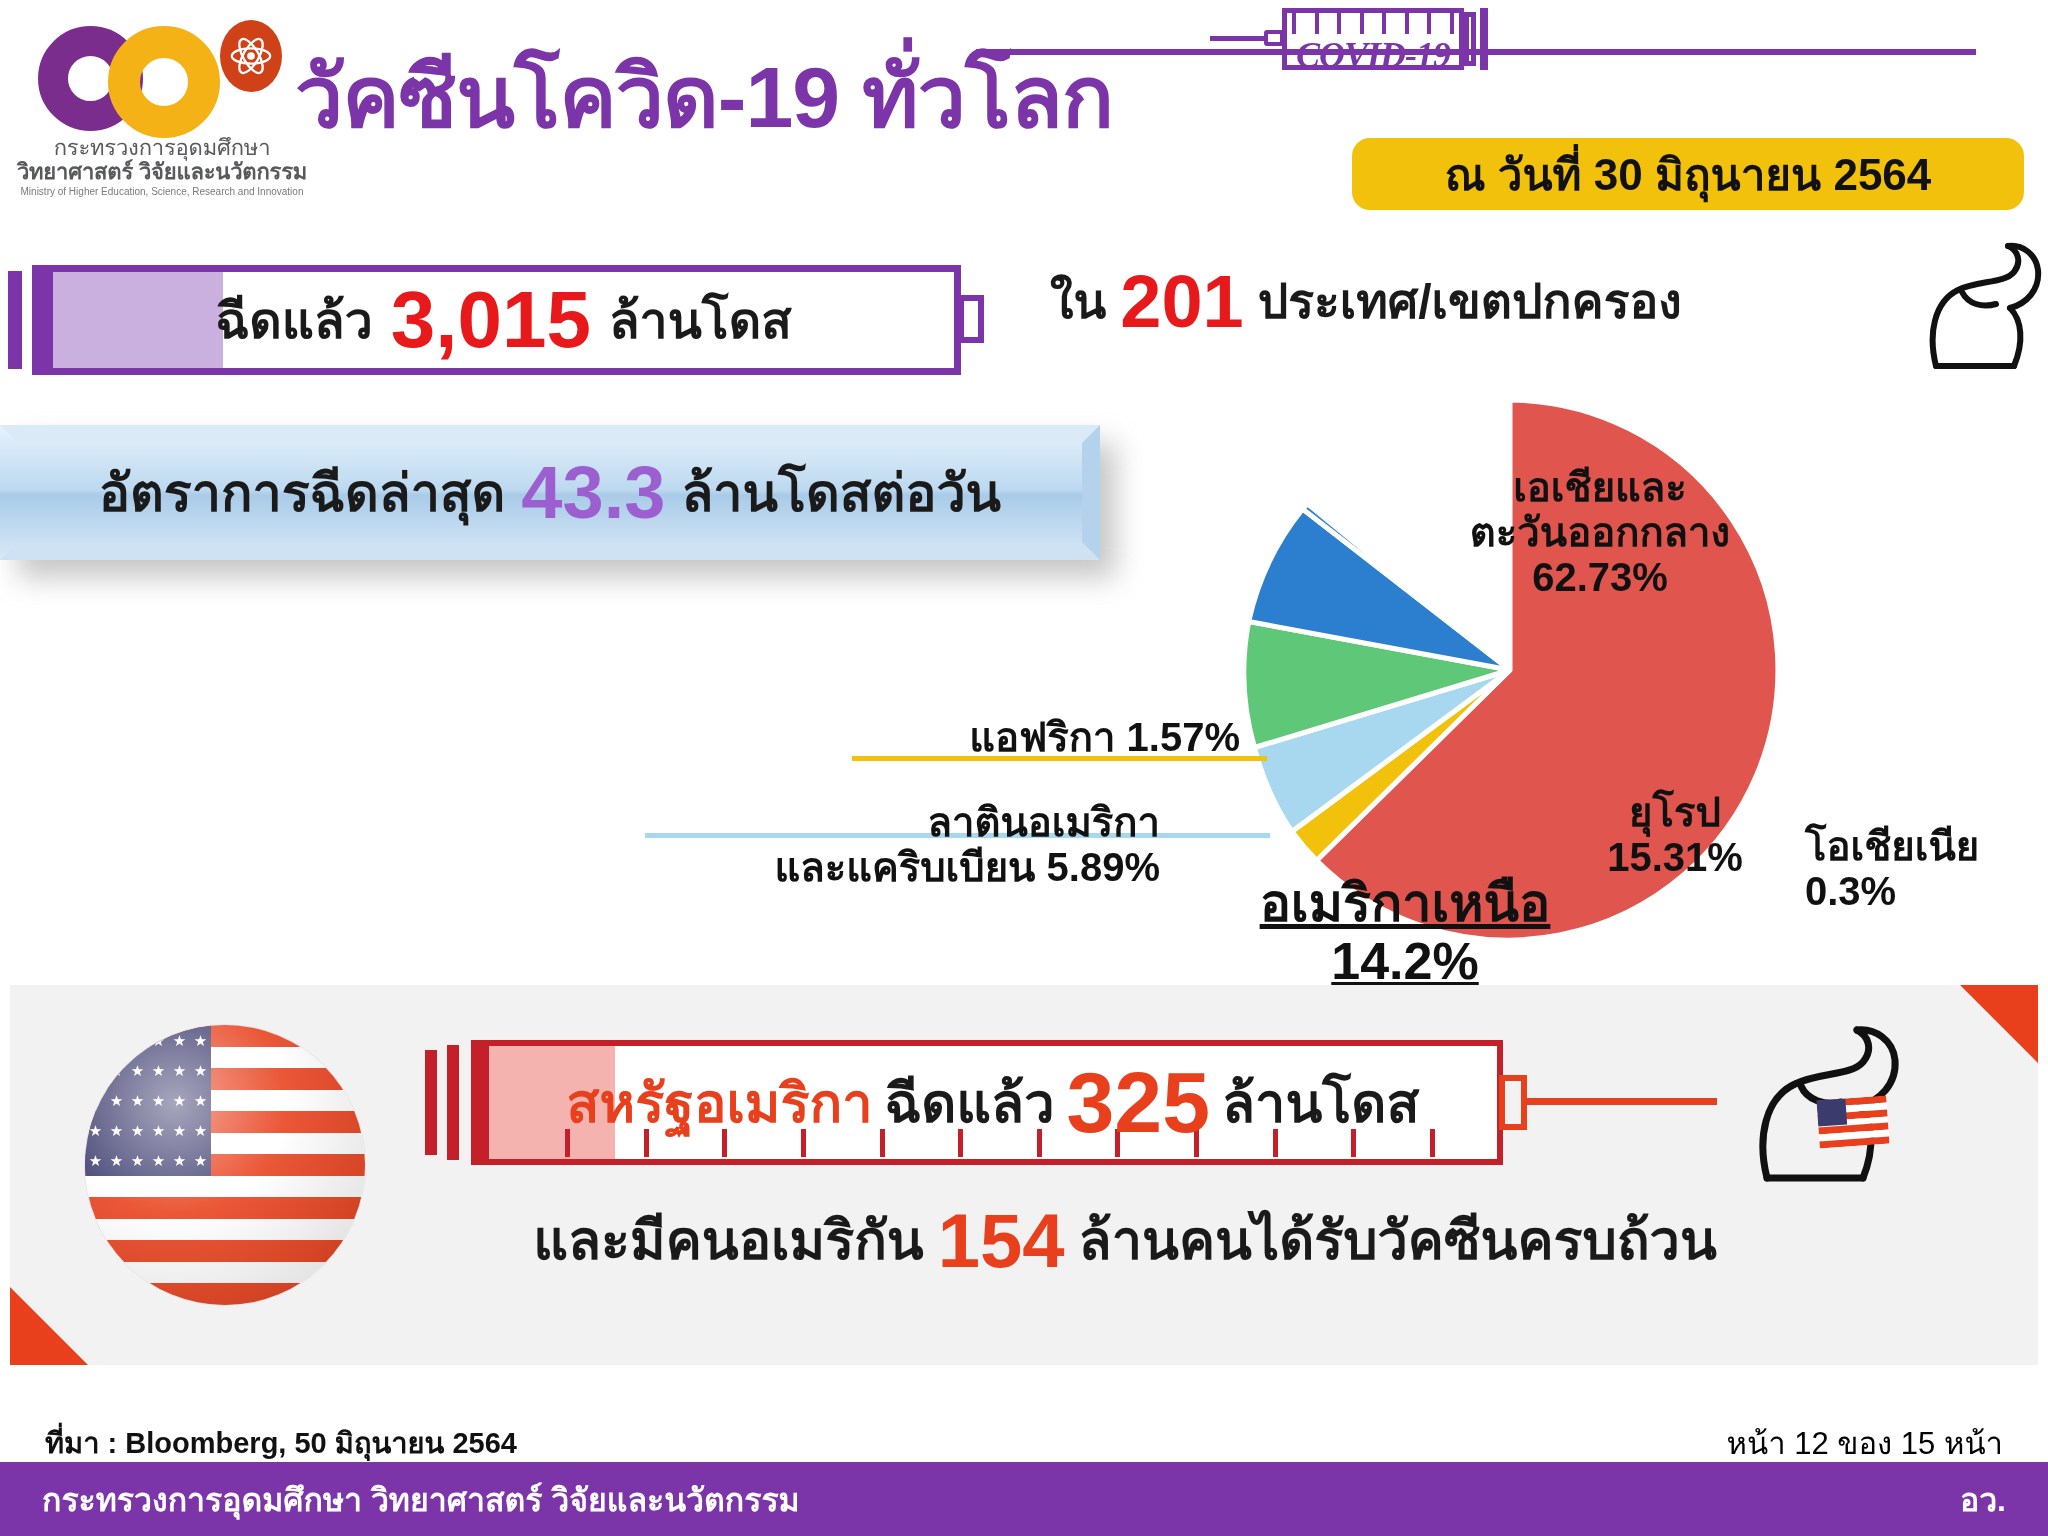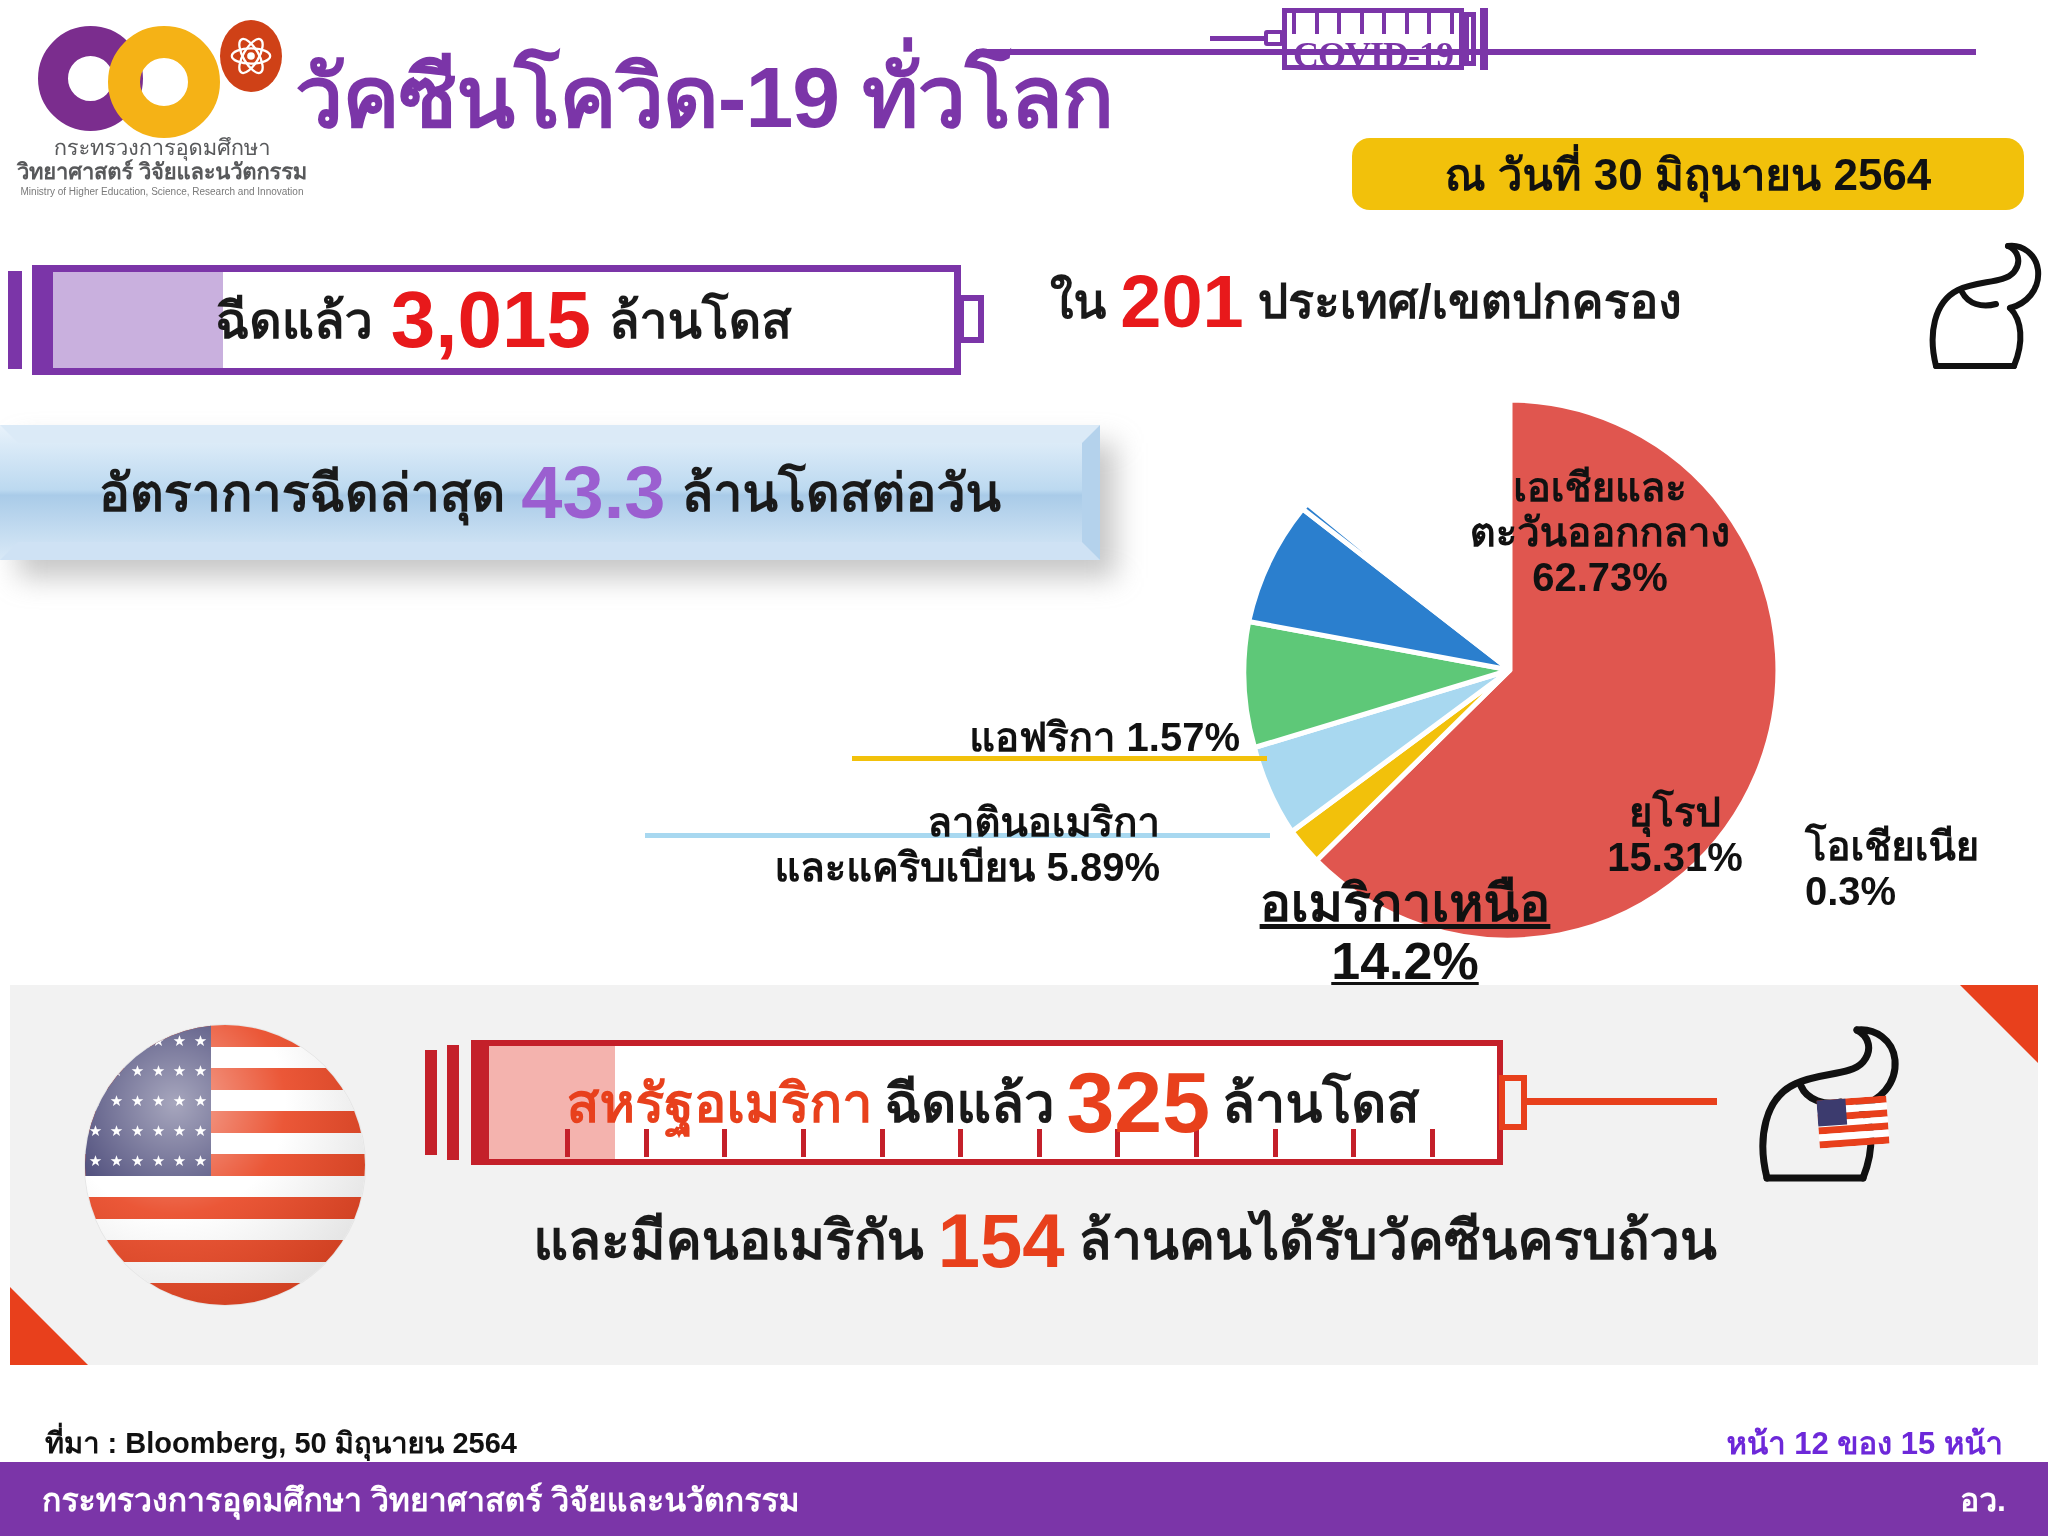--- a/index.html
+++ b/index.html
@@ -32,21 +32,21 @@
 
   .covid-badge{position:absolute;left:1258px;top:8px;width:240px;height:62px;}
   .covid-body{position:absolute;left:24px;top:0;width:182px;height:62px;border:5px solid #7b35a8;box-sizing:border-box;}
   .covid-plunger{position:absolute;left:206px;top:4px;width:12px;height:54px;border:5px solid #7b35a8;box-sizing:border-box;}
   .covid-plunger2{position:absolute;left:222px;top:0px;width:8px;height:62px;background:#7b35a8;}
   .covid-tip{position:absolute;left:6px;top:22px;width:20px;height:16px;border:4px solid #7b35a8;box-sizing:border-box;border-radius:3px;}
   .covid-needle{position:absolute;left:-48px;top:28px;width:56px;height:5px;background:#7b35a8;}
   .covid-ticks{position:absolute;left:34px;top:4px;width:162px;height:22px;display:flex;justify-content:space-between;}
   .covid-ticks i{display:block;width:4px;height:22px;background:#7b35a8;}
   .covid-text{position:absolute;left:24px;top:26px;width:182px;text-align:center;color:#7b35a8;
-              font-family:"Liberation Serif",serif;font-weight:bold;font-size:36px;letter-spacing:-1px;}
+              font-family:"Liberation Serif",serif;font-weight:bold;font-size:36px;letter-spacing:-1px;font-style:italic;}
 
   .date-badge{position:absolute;left:1352px;top:138px;width:672px;height:72px;background:#f2c10b;
               border-radius:18px;display:flex;align-items:center;justify-content:center;}
   .date-badge span{color:#111;font-size:44px;font-weight:bold;}
 
   
   .syr1{position:absolute;left:8px;top:265px;width:985px;height:110px;}
   .s1-plunger-bar{position:absolute;left:0;top:6px;width:14px;height:98px;border:7px solid #7b35a8;box-sizing:border-box;}
   .s1-plunger-bar2{position:absolute;left:24px;top:0px;width:14px;height:110px;border:7px solid #7b35a8;box-sizing:border-box;}
   .s1-body{position:absolute;left:38px;top:0px;width:915px;height:110px;border:7px solid #7b35a8;box-sizing:border-box;background:#fff;}
@@ -136,21 +136,21 @@
   .arm2{position:absolute;left:1745px;top:1020px;width:165px;height:165px;}
   .arm2-flag{position:absolute;left:1818px;top:1098px;width:70px;height:48px;overflow:hidden;transform:rotate(-4deg);}
 
   .us-line2{position:absolute;left:425px;top:1205px;width:1400px;height:70px;display:flex;align-items:center;
             justify-content:center;gap:14px;white-space:nowrap;}
   .us-line2 .lbl{font-size:54px;font-weight:bold;color:#1a1a1a;}
   .us-line2 .num{font-size:76px;font-weight:bold;color:#e8401c;}
 
   
   .src{position:absolute;left:45px;top:1420px;font-size:29px;font-weight:bold;color:#111;}
-  .pageno{position:absolute;right:45px;top:1418px;font-size:31px;font-weight:bold;color:#6d28d9;}
+  .pageno{position:absolute;right:45px;top:1418px;font-size:31px;font-weight:normal;color:#000000;}
   .footbar{position:absolute;left:0;bottom:0;width:2048px;height:74px;background:#7b35a8;
            display:flex;align-items:center;justify-content:space-between;padding:0 42px;box-sizing:border-box;}
   .footbar span{color:#fff;font-size:32px;font-weight:bold;}
 </style>
 </head>
 <body>
 
 <div class="stage">
 
   <div class="logo-wrap">

